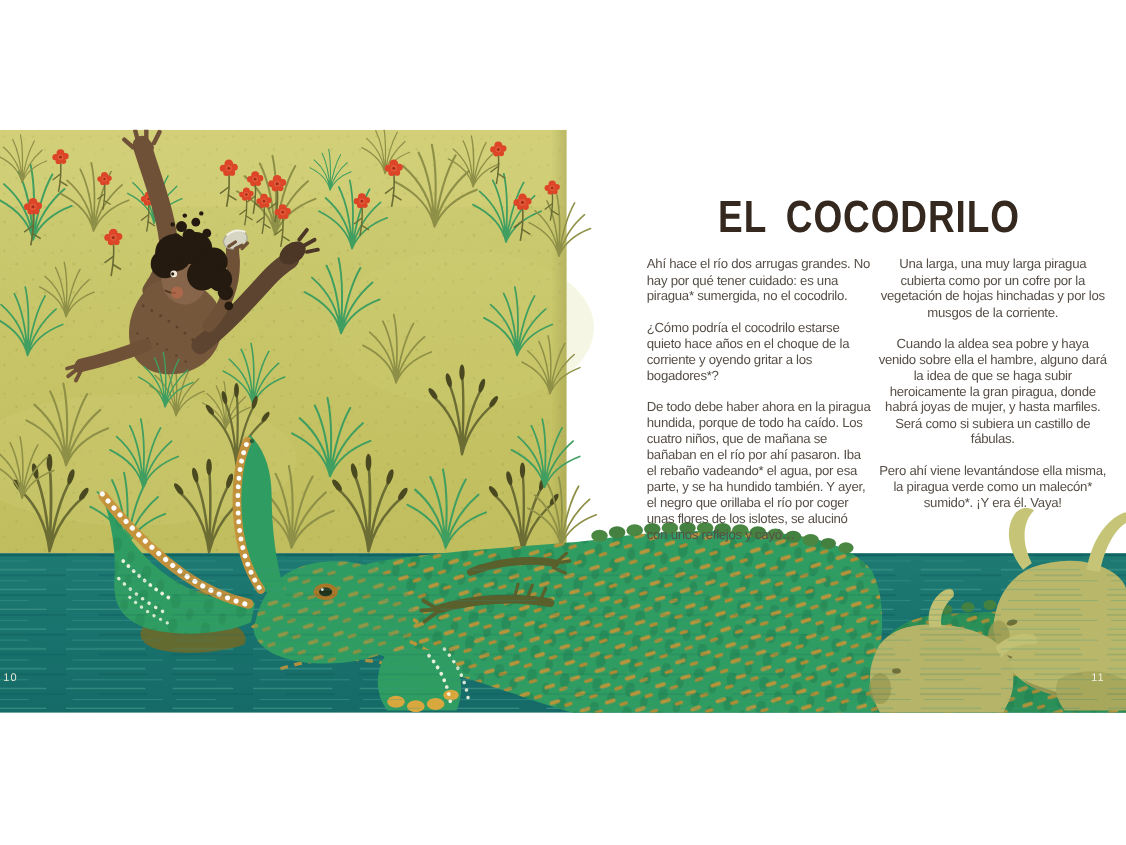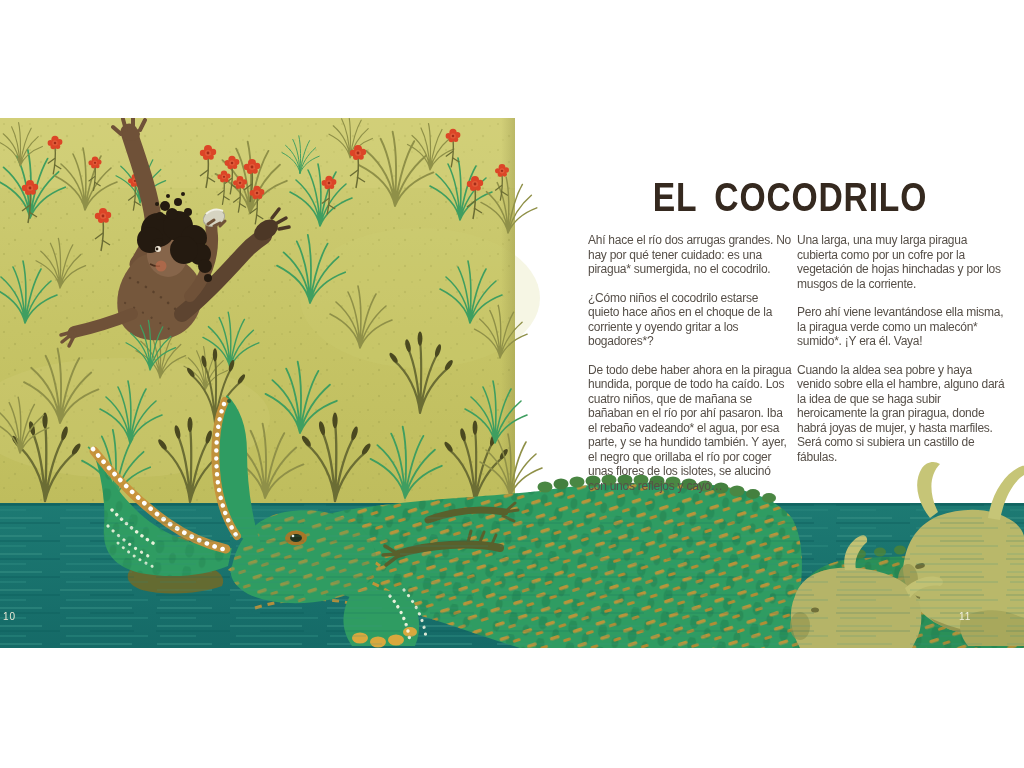--- a/index.html
+++ b/index.html
@@ -5,25 +5,25 @@
   html,body{margin:0;padding:0;background:#ffffff;}
   .stage{position:relative;width:1024px;height:768px;background:#ffffff;overflow:hidden;
          font-family:"Liberation Sans", sans-serif;padding-left:48px;}
   .illustration{position:absolute;left:0;top:118px;width:1024px;height:530px;display:block;}
   .title{position:absolute;left:555px;top:174px;width:470px;text-align:center;
          font-weight:bold;font-size:41px;color:#35291f;letter-spacing:1px;word-spacing:9px;
          transform:scaleX(.82);transform-origin:50% 50%;white-space:nowrap;}
   .col{position:absolute;top:233px;color:#564f48;font-size:12px;line-height:14.5px;
        letter-spacing:-0.25px;}
   .col-left{left:588px;width:204px;}
-  .col-right{left:797px;width:211px;}
+  .col-right{left:797px;width:211px;text-align:center;}
   .col p{margin:0 0 14px 0;}
   .pagenum{position:absolute;color:#e9e9d6;font-size:10px;letter-spacing:1px;}
   .pagenum-left{left:3px;top:611px;}
-  .pagenum-right{left:959px;top:611px;color:#f2f1df;}
+  .pagenum-right{left:992px;top:611px;color:#f2f1df;}
 </style>
 </head>
 <body>
 
 <div class="stage">
 
   <svg class="illustration" viewBox="0 0 1024 530">
     <defs>
       <linearGradient id="fieldGrad" x1="0" y1="0" x2="0" y2="1">
         <stop offset="0" stop-color="#cfcd76"></stop>
@@ -324,25 +324,25 @@
       </g>
     </g>
 
     <rect x="0" y="396" width="1024" height="134" fill="url(#waves)" opacity="0.28"></rect>
   </svg>
 
   <div class="title">EL COCODRILO</div>
 
   <div class="col col-left">
     <p>Ahí hace el río dos arrugas grandes. No hay por qué tener cuidado: es una piragua* sumergida, no el cocodrilo.</p>
-    <p>¿Cómo niños el cocodrilo estarse quieto hace años en el choque de la corriente y oyendo gritar a los bogadores*?</p>
+    <p>¿Cómo podría el cocodrilo estarse quieto hace años en el choque de la corriente y oyendo gritar a los bogadores*?</p>
     <p>De todo debe haber ahora en la piragua hundida, porque de todo ha caído. Los cuatro niños, que de mañana se bañaban en el río por ahí pasaron. Iba el rebaño vadeando* el agua, por esa parte, y se ha hundido también. Y ayer, el negro que orillaba el río por coger unas flores de los islotes, se alucinó con unos reflejos y cayó…</p>
   </div>
   <div class="col col-right">
     <p>Una larga, una muy larga piragua cubierta como por un cofre por la vegetación de hojas hinchadas y por los musgos de la corriente.</p>
+    <p>Cuando la aldea sea pobre y haya venido sobre ella el hambre, alguno dará la idea de que se haga subir heroicamente la gran piragua, donde habrá joyas de mujer, y hasta marfiles. Será como si subiera un castillo de fábulas.</p>
     <p>Pero ahí viene levantándose ella misma, la piragua verde como un malecón* sumido*. ¡Y era él. Vaya!</p>
-    <p>Cuando la aldea sea pobre y haya venido sobre ella el hambre, alguno dará la idea de que se haga subir heroicamente la gran piragua, donde habrá joyas de mujer, y hasta marfiles. Será como si subiera un castillo de fábulas.</p>
   </div>
 
   <div class="pagenum pagenum-left">10</div>
   <div class="pagenum pagenum-right">11</div>
 
 </div>
 
 </body></html>

